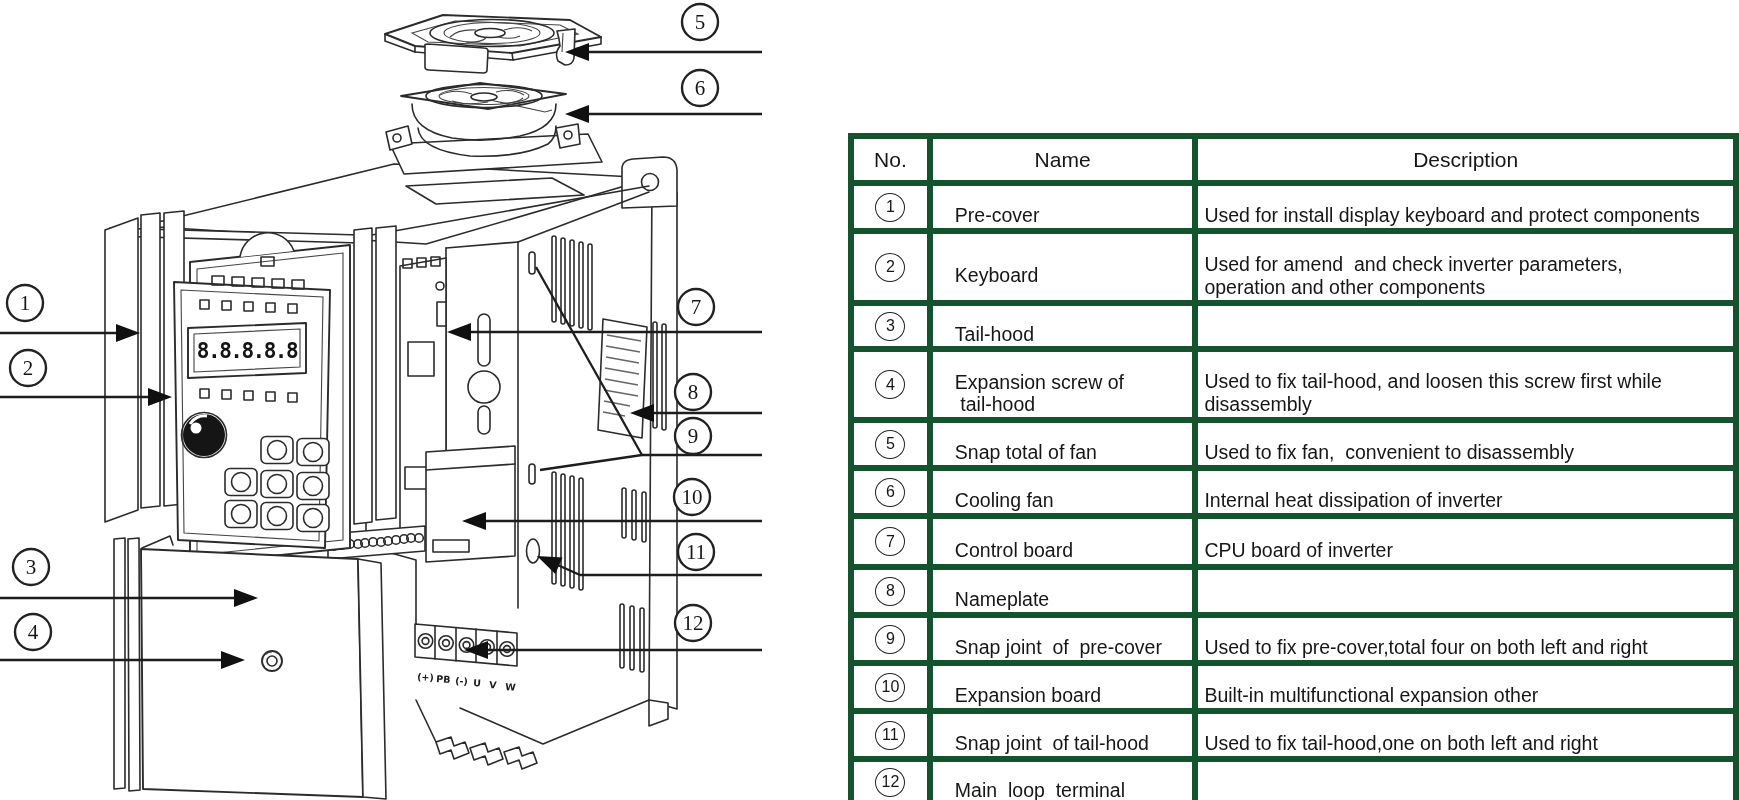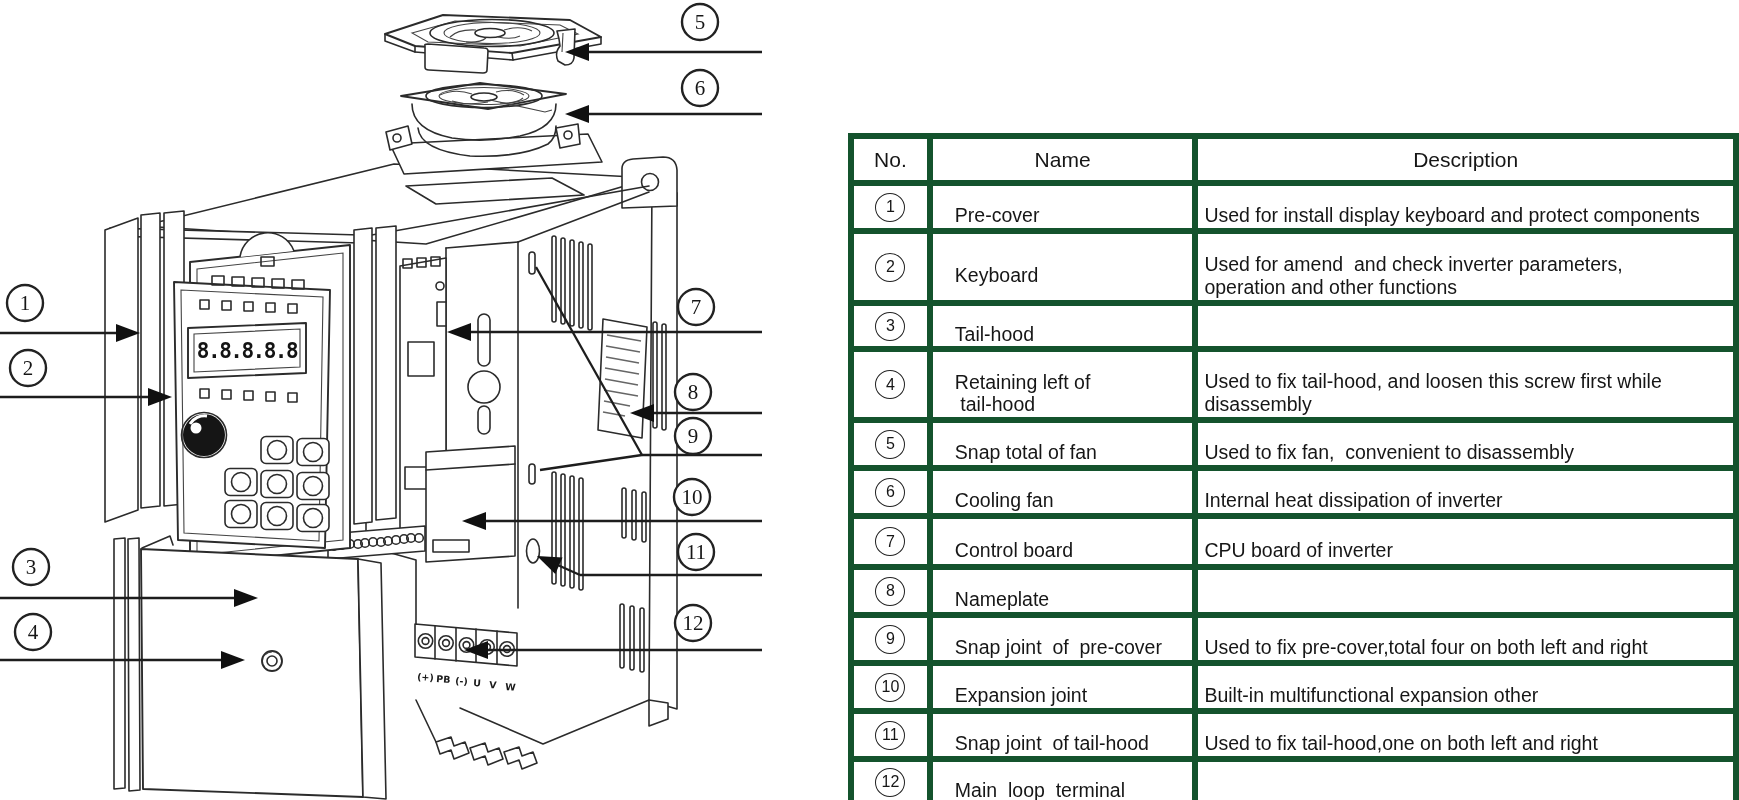--- a/index.html
+++ b/index.html
@@ -387,30 +387,30 @@
     </tr>
     <tr style="height:44px;">
       <td class="cell-no"><span class="num-badge">1</span></td>
       <td class="cell-name">Pre-cover</td>
       <td class="cell-desc">Used for install display keyboard and protect components</td>
     </tr>
     <tr style="height:72px;">
       <td class="cell-no"><span class="num-badge">2</span></td>
       <td class="cell-name">Keyboard</td>
       <td class="cell-desc">Used for amend  and check inverter parameters,
-operation and other functions</td>
+operation and other components</td>
     </tr>
     <tr style="height:34px;">
       <td class="cell-no"><span class="num-badge">3</span></td>
       <td class="cell-name">Tail-hood</td>
       <td class="cell-desc"></td>
     </tr>
     <tr style="height:68px;">
       <td class="cell-no"><span class="num-badge">4</span></td>
-      <td class="cell-name">Retaining left of
+      <td class="cell-name">Expansion screw of
  tail-hood</td>
       <td class="cell-desc">Used to fix tail-hood, and loosen this screw first while
 disassembly</td>
     </tr>
     <tr style="height:46px;">
       <td class="cell-no"><span class="num-badge">5</span></td>
       <td class="cell-name">Snap total of fan</td>
       <td class="cell-desc">Used to fix fan,  convenient to disassembly</td>
     </tr>
     <tr style="height:47px;">
@@ -428,21 +428,21 @@
       <td class="cell-name">Nameplate</td>
       <td class="cell-desc"></td>
     </tr>
     <tr style="height:44px;">
       <td class="cell-no"><span class="num-badge">9</span></td>
       <td class="cell-name">Snap joint  of  pre-cover</td>
       <td class="cell-desc">Used to fix pre-cover,total four on both left and right</td>
     </tr>
     <tr style="height:48px;">
       <td class="cell-no"><span class="num-badge">10</span></td>
-      <td class="cell-name">Expansion joint</td>
+      <td class="cell-name">Expansion board</td>
       <td class="cell-desc">Built-in multifunctional expansion other</td>
     </tr>
     <tr style="height:46px;">
       <td class="cell-no"><span class="num-badge">11</span></td>
       <td class="cell-name">Snap joint  of tail-hood</td>
       <td class="cell-desc">Used to fix tail-hood,one on both left and right</td>
     </tr>
     <tr style="height:45px;">
       <td class="cell-no"><span class="num-badge">12</span></td>
       <td class="cell-name">Main  loop  terminal</td>

